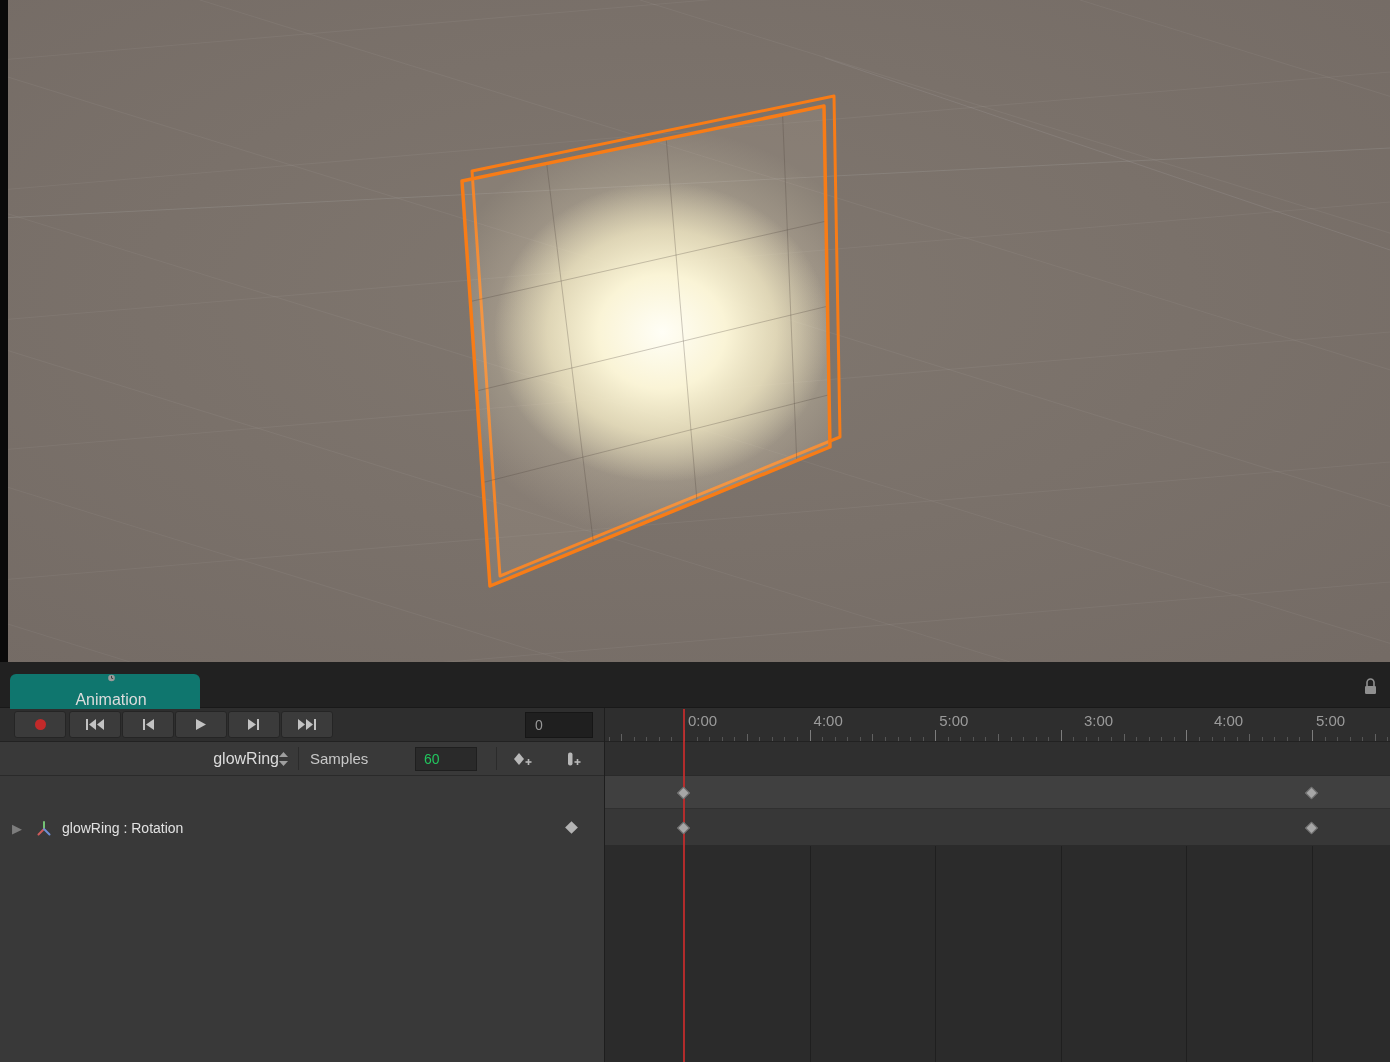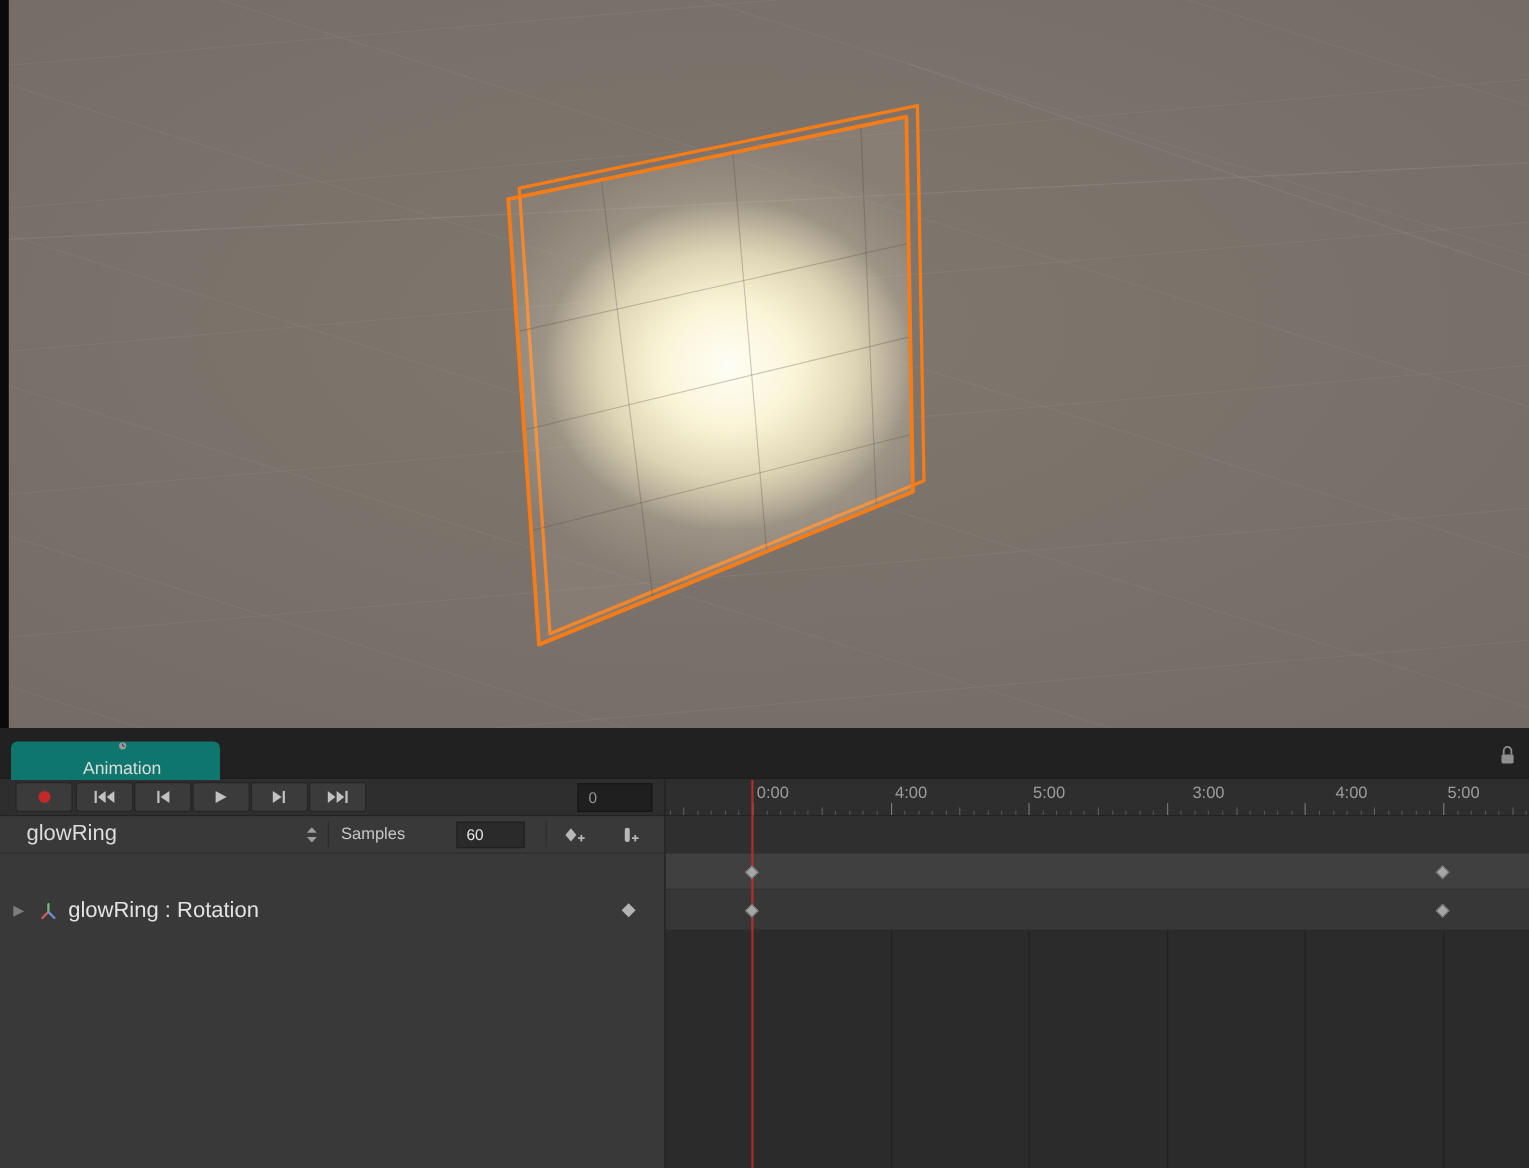--- a/index.html
+++ b/index.html
@@ -31,43 +31,43 @@
   .ruler{position:absolute;left:605px;top:0;width:785px;height:33px;overflow:hidden;}
   .tick{position:absolute;bottom:0;width:1px;background:#6d6d6d;}
   .tick.major{height:11px;background:#7d7d7d;}
   .tick.mid{height:7px;background:#616161;}
   .tick.minor{height:4px;background:#555;}
   .tick-label{position:absolute;top:4px;font-size:15px;color:#9b9b9b;white-space:nowrap;}
 
   .cliprow{position:absolute;left:0;top:80px;width:100%;height:34px;background:#393939;border-bottom:1px solid #2a2a2a;}
   .clip-right{position:absolute;left:605px;right:0;top:0;height:100%;background:#2f2f2f;}
   .clip-select{position:absolute;left:14px;top:0;width:278px;height:100%;display:flex;align-items:center;
-      justify-content:space-between;padding:0 4px 0 10px;cursor:pointer;color:#dcdcdc;font-size:20px;}
+      justify-content:flex-end;padding:0 4px 0 10px;cursor:pointer;color:#dcdcdc;font-size:16px;}
   .sep{position:absolute;top:5px;bottom:5px;width:1px;background:#2b2b2b;}
   .samples-label{position:absolute;left:310px;top:0;line-height:33px;color:#c8c8c8;font-size:15px;}
   .samples-field{position:absolute;left:415px;top:5px;width:62px;height:24px;background:#2a2a2a;border:1px solid #1f1f1f;
-      color:#e5e5e5;font-size:14px;line-height:22px;padding-left:8px;}
+      color:#22c55e;font-size:14px;line-height:22px;padding-left:8px;}
   .icon-btn{position:absolute;top:3px;height:27px;width:46px;background:transparent;border:none;display:flex;
       align-items:center;justify-content:center;cursor:pointer;padding:0;}
 
   .left-panel{position:absolute;left:0;top:114px;bottom:0;width:605px;background:#393939;}
 
   .row{position:absolute;left:0;right:0;}
   .row.master{top:114px;height:33px;}
   .row.prop{top:147px;height:37px;}
   .row-bg{position:absolute;left:605px;right:0;top:0;bottom:0;}
   .master-bg{background:#404040;border-bottom:1px solid #303030;}
   .prop-bg{background:#373737;border-bottom:1px solid #2b2b2b;}
   .track{position:absolute;left:605px;right:0;top:0;bottom:0;z-index:6;}
   .key{position:absolute;top:50%;width:9px;height:9px;background:#a6a6a6;border:1px solid #6f6f6f;
       transform:translateY(-50%) rotate(45deg);cursor:pointer;}
 
   .foldout{position:absolute;left:12px;top:50%;transform:translateY(-50%);color:#7d7d7d;font-size:13px;cursor:pointer;}
   .transform-icon{position:absolute;left:36px;top:50%;transform:translateY(-50%);width:16px;height:16px;}
-  .prop-label{position:absolute;left:62px;top:50%;transform:translateY(-50%);color:#e2e2e2;font-size:20px;}
+  .prop-label{position:absolute;left:62px;top:50%;transform:translateY(-50%);color:#e2e2e2;font-size:14px;}
   .prop-addkey{position:absolute;left:566px;top:50%;transform:translateY(-50%);width:12px;height:12px;cursor:pointer;}
   .prop-addkey .dmd{position:absolute;left:1px;top:1px;width:9px;height:9px;background:#b3b3b3;transform:rotate(45deg);}
 
   .dopesheet-below{position:absolute;left:605px;right:0;top:184px;bottom:0;background:#2b2b2b;}
   .gridline{position:absolute;top:0;bottom:0;width:1px;background:rgba(0,0,0,0.28);}
 
   .add-prop{position:absolute;left:76px;top:202px;width:456px;height:35px;background:linear-gradient(#4c4c4c,#404040);
       border:1px solid #262626;border-radius:4px;color:#d8d8d8;font-size:17px;cursor:pointer;z-index:8;}
 
   .vdivider{position:absolute;left:604px;top:46px;bottom:0;width:1px;background:#1e1e1e;z-index:7;}

